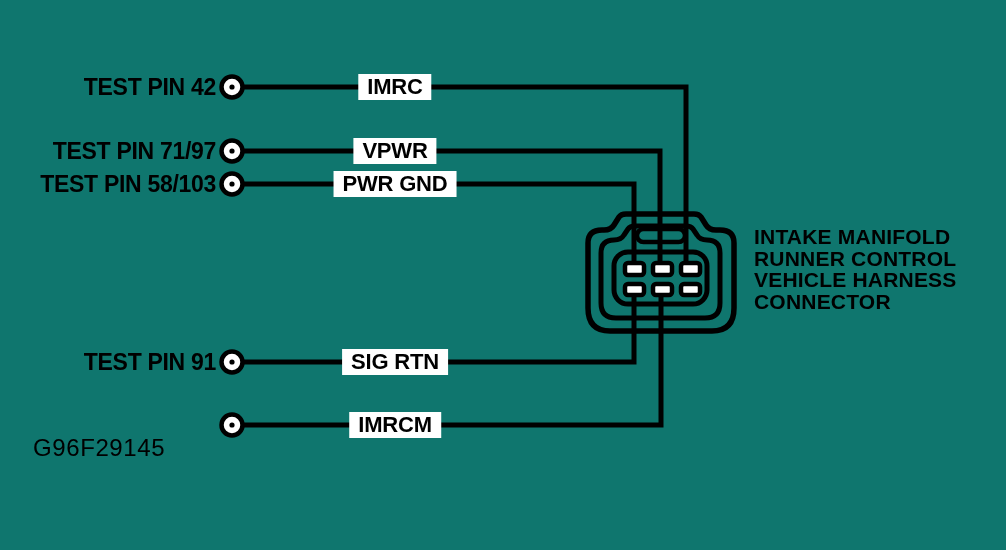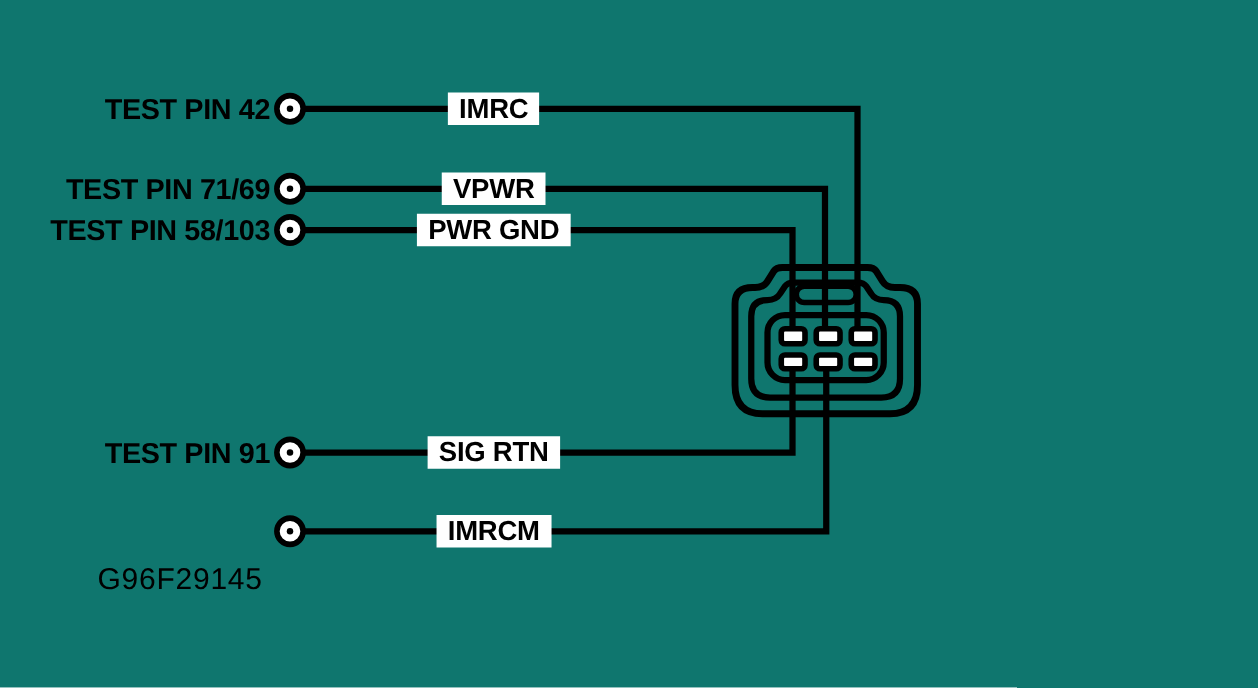--- a/index.html
+++ b/index.html
@@ -49,26 +49,25 @@
     top: 226px;
     font-weight: bold;
     font-size: 21px;
     line-height: 21.5px;
     letter-spacing: 0.2px;
     white-space: nowrap;
   }
   .figure-code {
     position: absolute;
     left: 33px;
-    top: 450px;
+    top: 434px;
     font-size: 24px;
     font-weight: normal;
     letter-spacing: 0.6px;
     white-space: nowrap;
-    margin-left: 45px;
   }
 </style>
 </head>
 <body>
 
 <div class="page">
 
   <svg class="diagram-svg" viewBox="0 0 1006 550">
 
     <g>
@@ -113,26 +112,32 @@
         <circle cx="232" cy="362" r="2.6" fill="#000"></circle>
       </g>
       <g>
         <circle cx="232" cy="425" r="10.5" fill="#fff" stroke="#000" stroke-width="4.5"></circle>
         <circle cx="232" cy="425" r="2.6" fill="#000"></circle>
       </g>
     </g>
   </svg>
 
   <div class="pin-label" style="top:74px">TEST PIN 42</div>
-  <div class="pin-label" style="top:138px">TEST PIN 71/69</div>
+  <div class="pin-label" style="top:138px">TEST PIN 71/97</div>
   <div class="pin-label" style="top:171px">TEST PIN 58/103</div>
   <div class="pin-label" style="top:349px">TEST PIN 91</div>
 
   <div class="signal-label" style="top:74px">IMRC</div>
   <div class="signal-label" style="top:138px">VPWR</div>
   <div class="signal-label" style="top:171px">PWR GND</div>
   <div class="signal-label" style="top:349px">SIG RTN</div>
   <div class="signal-label" style="top:412px">IMRCM</div>
 
+  <div class="connector-title">
+    <div>INTAKE MANIFOLD</div>
+    <div>RUNNER CONTROL</div>
+    <div>VEHICLE HARNESS</div>
+    <div>CONNECTOR</div>
+  </div>
 
   <div class="figure-code">G96F29145</div>
 
 </div>
 
 </body></html>

